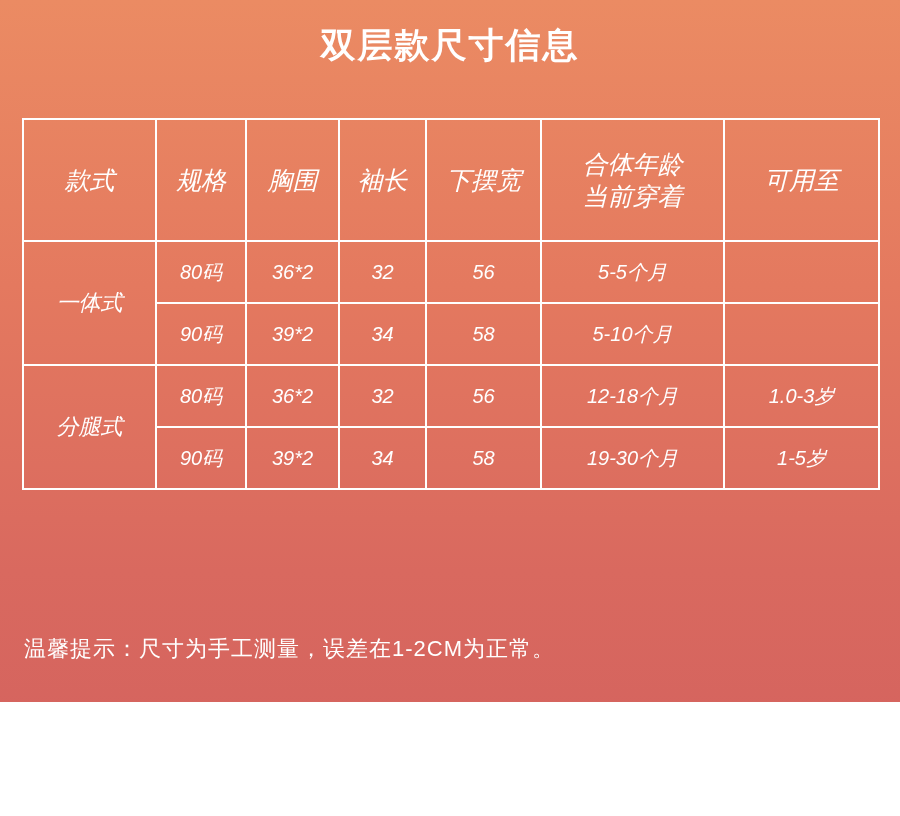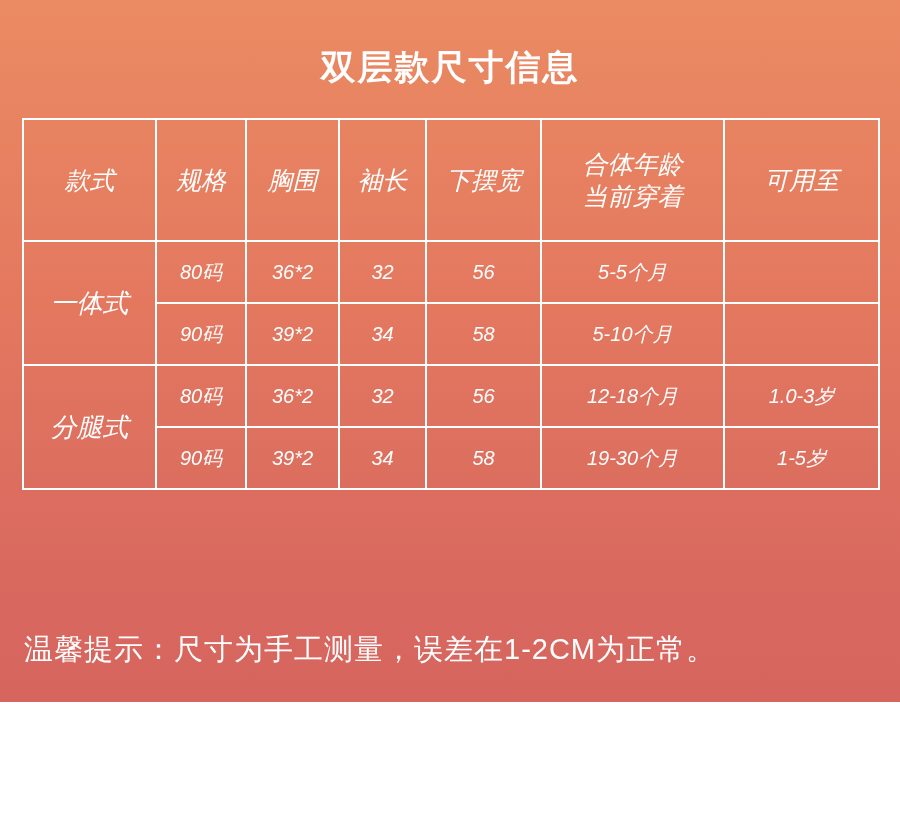--- a/index.html
+++ b/index.html
@@ -33,21 +33,20 @@
     position: absolute;
     left: 0;
     top: 22px;
     width: 900px;
     text-align: center;
     color: #ffffff;
     font-size: 35px;
     font-weight: bold;
     letter-spacing: 2px;
     line-height: 46px;
-    margin-top: 22px;
   }
   table.size-table {
     position: absolute;
     left: 22px;
     top: 118px;
     width: 856px;
     border-collapse: collapse;
     table-layout: fixed;
     font-style: italic;
   }
@@ -60,32 +59,32 @@
     line-height: 30px;
     padding: 0;
     height: 60px;
   }
   table.size-table td.head {
     height: 120px;
     font-size: 25px;
     font-weight: normal;
   }
   table.size-table td.style-cell {
-    font-size: 26px;
+    font-size: 22px;
   }
   .head-two-line {
     display: block;
     line-height: 32px;
   }
   .note {
     position: absolute;
     left: 24px;
     top: 632px;
     color: #ffffff;
-    font-size: 29px;
+    font-size: 22px;
     line-height: 34px;
     letter-spacing: 1px;
   }
   
   col.c0 { width: 133px; }
   col.c1 { width: 90px; }
   col.c2 { width: 93px; }
   col.c3 { width: 87px; }
   col.c4 { width: 115px; }
   col.c5 { width: 183px; }

